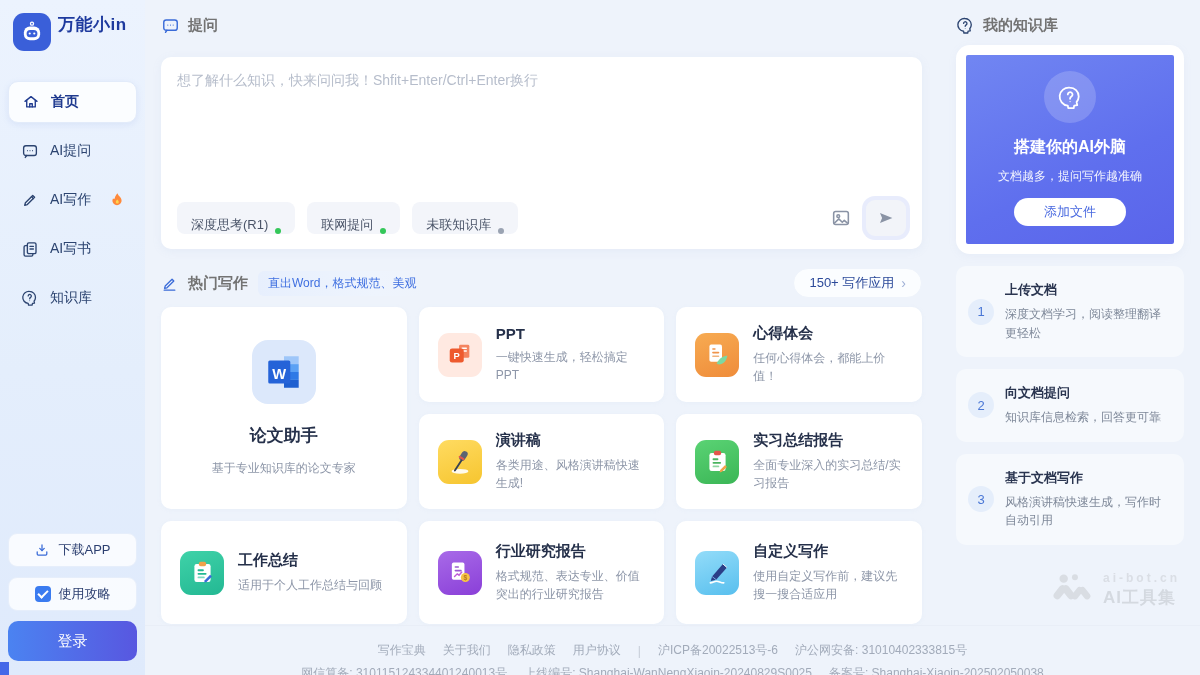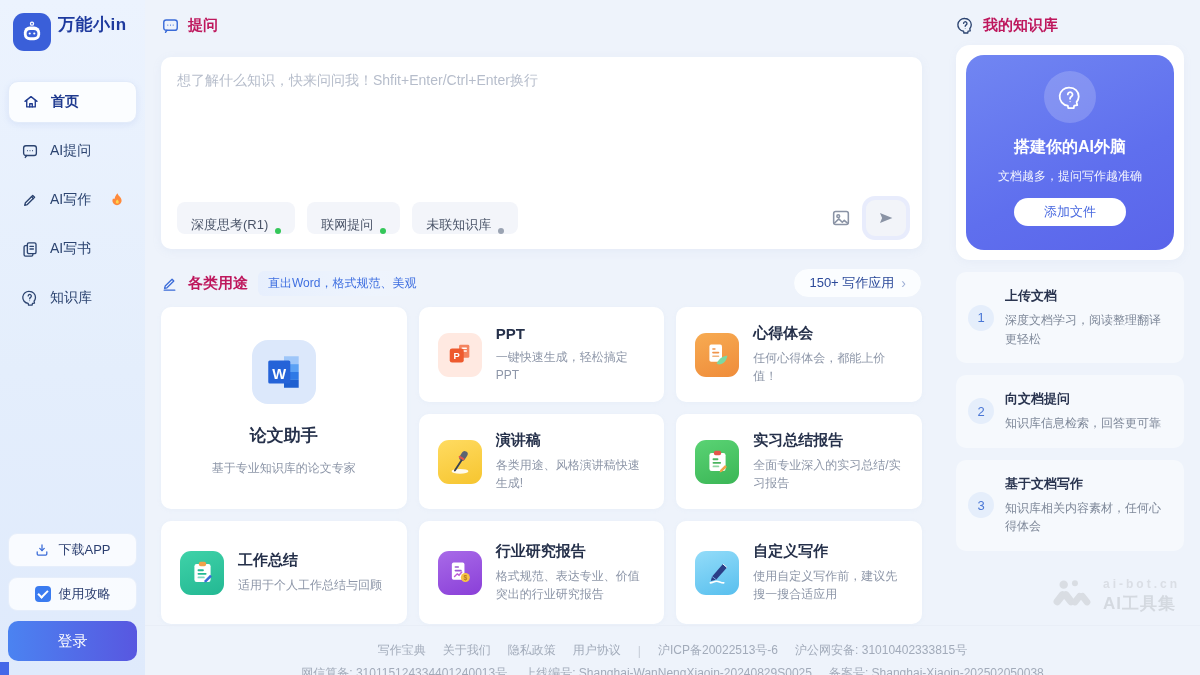--- a/index.html
+++ b/index.html
@@ -28,21 +28,21 @@
   .guide-ic { width:16px; height:16px; background:#3a7bf0; border-radius:4px; position:relative; flex:none; }
   .guide-ic::after { content:""; position:absolute; left:3px; top:4px; width:8px; height:4px;
                      border-left:2px solid #fff; border-bottom:2px solid #fff; transform:rotate(-45deg); }
   .login-btn { height:40px; border-radius:10px; background:linear-gradient(90deg,#4b83f1,#5857e0); color:#fff;
                font-size:15px; display:flex; align-items:center; justify-content:center; cursor:pointer; margin-bottom:4px; }
   .corner-chip { position:absolute; left:0; bottom:0; width:9px; height:13px; background:#4468e8; }
 
   
   .main { flex:1; min-width:0; padding:10px 22px 0 16px; }
   .section-head { display:flex; align-items:center; gap:8px; height:30px; }
-  .section-title { font-size:15px; font-weight:bold; color:#be185d; }
+  .section-title { font-size:15px; font-weight:bold; color:#737373; }
   .ask-card { background:#fff; border-radius:10px; margin-top:17px; height:192px; position:relative;
               padding:15px 16px; box-shadow:0 2px 10px rgba(150,170,210,.10); }
   .ask-input { width:100%; height:108px; border:none; outline:none; resize:none; background:transparent;
                font:14px "Liberation Sans","DejaVu Sans",sans-serif; color:#333; }
   .ask-input::placeholder { color:#b6bdcb; }
   .ask-bottom { position:absolute; left:16px; right:16px; bottom:13px; display:flex; align-items:center; gap:12px; }
   .pill { display:flex; align-items:flex-end; gap:7px; height:32px; padding:0 14px; background:#f3f5fa;
           border-radius:8px; font-size:13px; color:#4a5468; cursor:pointer; white-space:nowrap; }
   .dot { width:6px; height:6px; border-radius:50%; }
   .dot.g { background:#34c759; } .dot.n { background:#9aa3b2; }
@@ -74,22 +74,22 @@
   .ic-yj   { background:linear-gradient(160deg,#ffdb61,#f6c52f); }
   .ic-sx   { background:linear-gradient(160deg,#5ad374,#3bb656); }
   .ic-gz   { background:linear-gradient(160deg,#3fd2a8,#23b893); }
   .ic-hy   { background:linear-gradient(160deg,#a86ae8,#8a3fd8); }
   .ic-zdy  { background:linear-gradient(160deg,#93dcf9,#58bfee); }
 
   
   .right { width:256px; min-width:256px; padding:10px 16px 0 12px; }
   .kb-head { display:flex; align-items:center; gap:8px; height:30px; color:#25304a; }
   .promo-wrap { background:#fff; border-radius:14px; padding:10px; margin-top:5px; box-shadow:0 2px 8px rgba(150,170,210,.08); }
-  .promo { background:linear-gradient(155deg,#7186f2 0%,#5f6fee 60%,#5a64ea 100%); border-radius:18px;
-           padding:14px 10px 24px; text-align:center; color:#fff; cursor:pointer; }
+  .promo { background:linear-gradient(155deg,#7186f2 0%,#5f6fee 60%,#5a64ea 100%); border-radius:2px;
+           padding:14px 10px 18px; text-align:center; color:#fff; cursor:pointer; }
   .promo-icon { width:52px; height:52px; border-radius:50%; background:rgba(255,255,255,.18); margin:2px auto 14px;
                 display:flex; align-items:center; justify-content:center; }
   .promo-title { font-size:16px; font-weight:bold; }
   .promo-sub { font-size:12px; margin-top:10px; opacity:.93; }
   .promo-btn { margin:13px auto 0; width:112px; height:28px; border-radius:14px; background:#fff; color:#4a6ae0;
                font-size:13px; display:flex; align-items:center; justify-content:center; cursor:pointer; }
   .step { background:#f6f9fd; border-radius:10px; margin-top:12px; padding:15px 12px; display:flex; gap:11px; align-items:center; }
   .step-num { width:26px; height:26px; border-radius:50%; background:#e5eefb; color:#4a77d6; font-size:13px;
               display:flex; align-items:center; justify-content:center; flex:none; }
   .step-title { font-size:13px; font-weight:bold; color:#2a3550; }
@@ -254,21 +254,21 @@
       </div>
     </div>
 
     <div class="hot-head">
       <span style="display:flex;color:#3a6bd8;">
         <svg width="17" height="17" viewBox="0 0 24 24" fill="none" stroke="currentColor" stroke-width="1.8" stroke-linecap="round" stroke-linejoin="round">
           <path d="M5 19l.9-3.4L15.6 5.9l2.5 2.5-9.7 9.7L5 19z"></path>
             <path d="M4.5 21.5h15"></path>
         </svg>
       </span>
-      <span class="section-title">各类用途</span>
+      <span class="section-title">热门写作</span>
       <span class="hot-sub">直出Word，格式规范、美观</span>
       <div class="more-btn">
         <span>150+ 写作应用</span>
         <span class="chev">›</span>
       </div>
     </div>
 
     <div class="grid">
 
       <div class="card featured">
@@ -444,21 +444,21 @@
       <span class="step-num">2</span>
       <div>
         <div class="step-title">向文档提问</div>
         <div class="step-desc">知识库信息检索，回答更可靠</div>
       </div>
     </div>
     <div class="step">
       <span class="step-num">3</span>
       <div>
         <div class="step-title">基于文档写作</div>
-        <div class="step-desc">知识库相关内容素材，任何心得体会</div>
+        <div class="step-desc">风格演讲稿快速生成，写作时自动引用</div>
       </div>
     </div>
 
     <div class="watermark">
       <span>
         <svg width="42" height="30" viewBox="0 0 42 32" fill="#d9dde3">
           <circle cx="10" cy="6" r="4.5"></circle>
             <circle cx="22" cy="4.5" r="3.2"></circle>
           <rect x="2" y="12" width="8" height="17" rx="4" transform="rotate(38 6 20.5)"></rect>
           <rect x="11" y="12" width="8" height="17" rx="4" transform="rotate(-38 15 20.5)"></rect>

